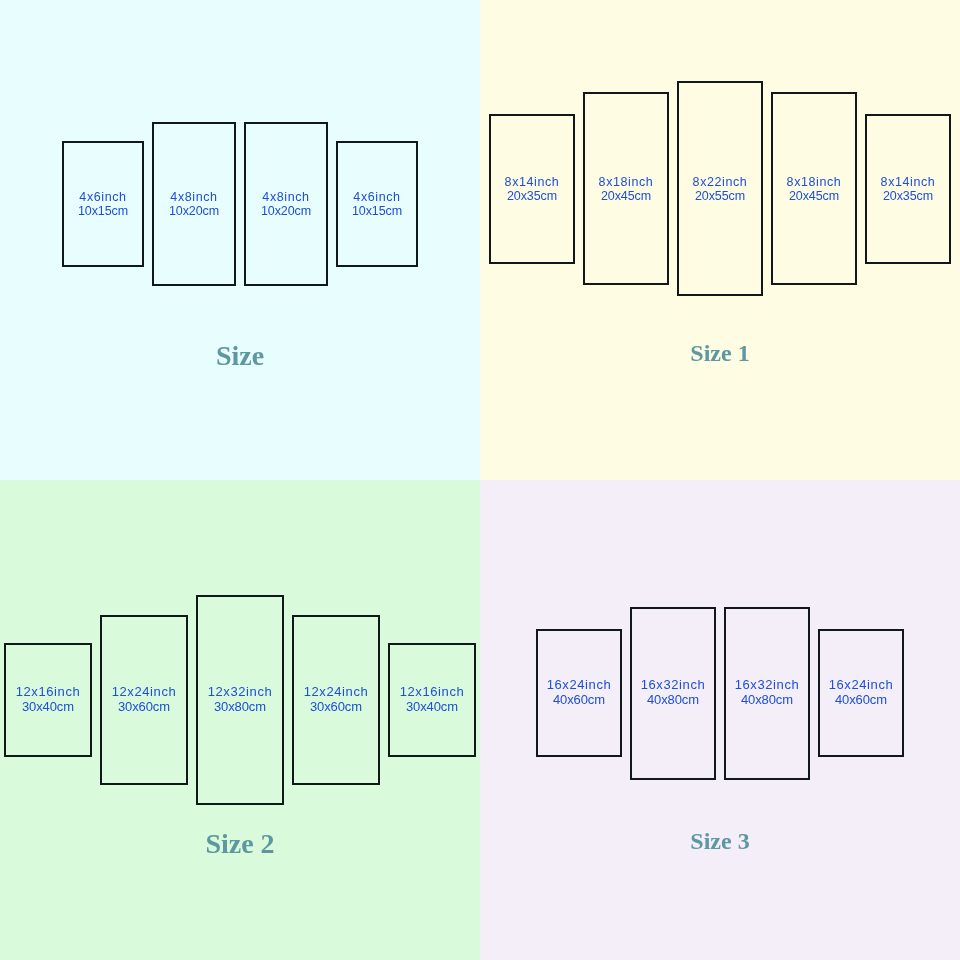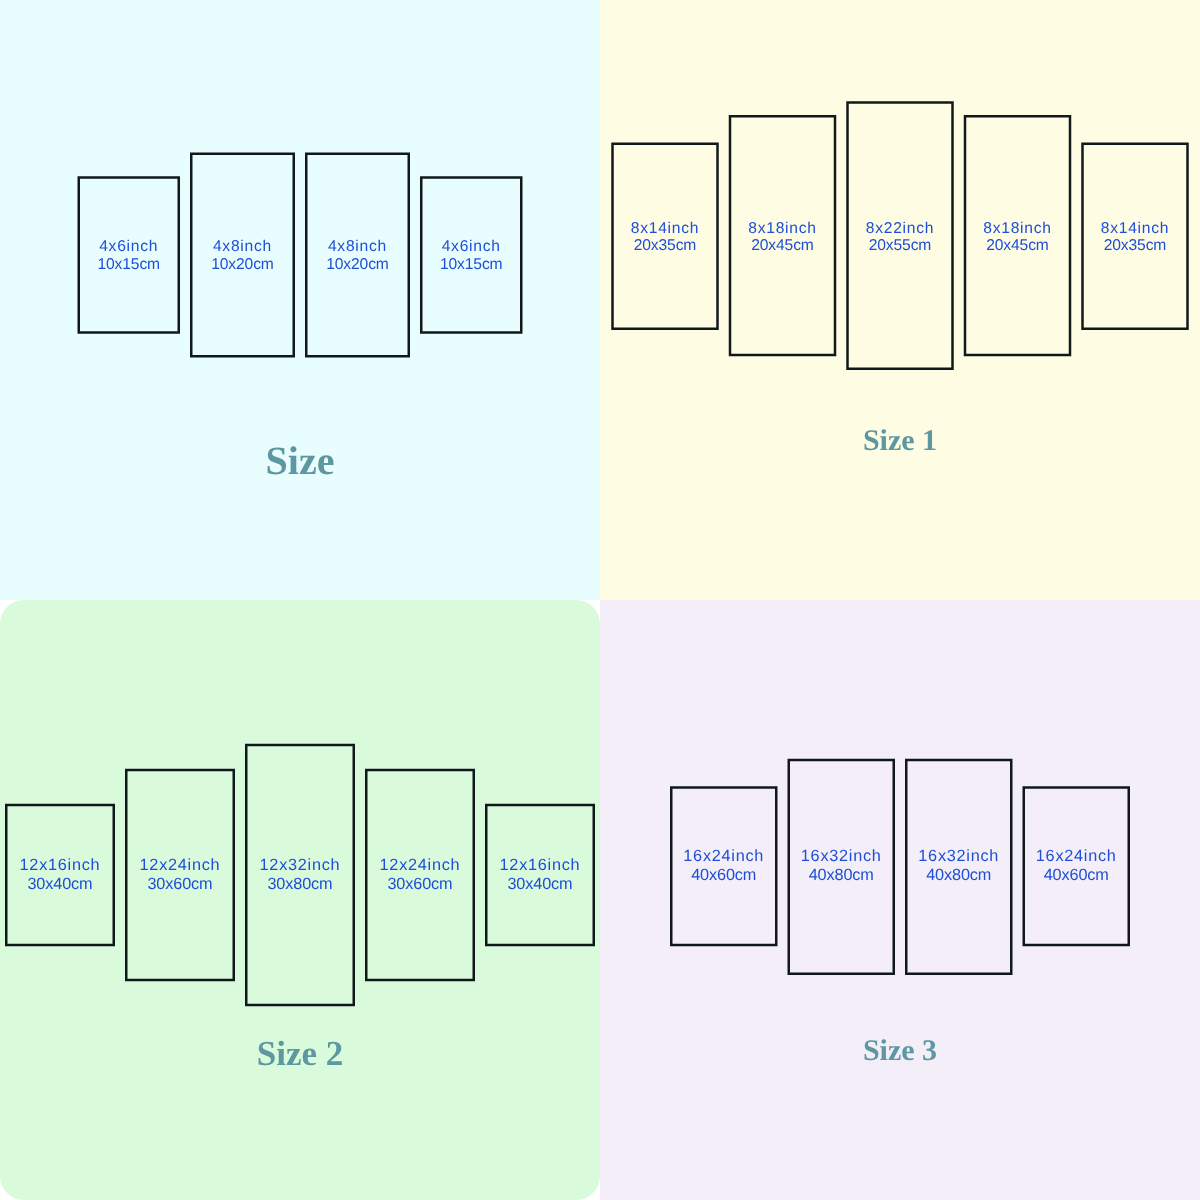--- a/index.html
+++ b/index.html
@@ -67,30 +67,30 @@
     text-align: center;
     font-family: "Liberation Serif", "DejaVu Serif", serif;
     font-weight: bold;
     color: #5c97a2;
   }
 
   
   #quad-0 { background: #e8fdfd; }
   #quad-0 .panel-row { top: 100px; height: 208px; align-items: center; }
   #quad-0 .panel-label { font-size: 12.5px; }
-  #quad-0 .quad-title { top: 350px; font-size: 32px; }
+  #quad-0 .quad-title { top: 340px; font-size: 28px; }
 
   
   #quad-1 { background: #fefce3; }
   #quad-1 .panel-row { top: 72px; height: 233px; align-items: center; }
   #quad-1 .panel-label { font-size: 12.5px; }
   #quad-1 .quad-title { top: 340px; font-size: 24px; }
 
   
-  #quad-2 { background: #d9fbdc; border-radius: 19px; }
+  #quad-2 { background: #d9fbdc; }
   #quad-2 .panel-row { top: 115px; height: 210px; align-items: center; }
   #quad-2 .panel-label { font-size: 13px; }
   #quad-2 .quad-title { top: 348px; font-size: 28px; }
 
   
   #quad-3 { background: #f3eef8; }
   #quad-3 .panel-row { top: 103px; height: 220px; align-items: center; }
   #quad-3 .panel-label { font-size: 13px; }
   #quad-3 .quad-title { top: 348px; font-size: 24px; }
 </style>

